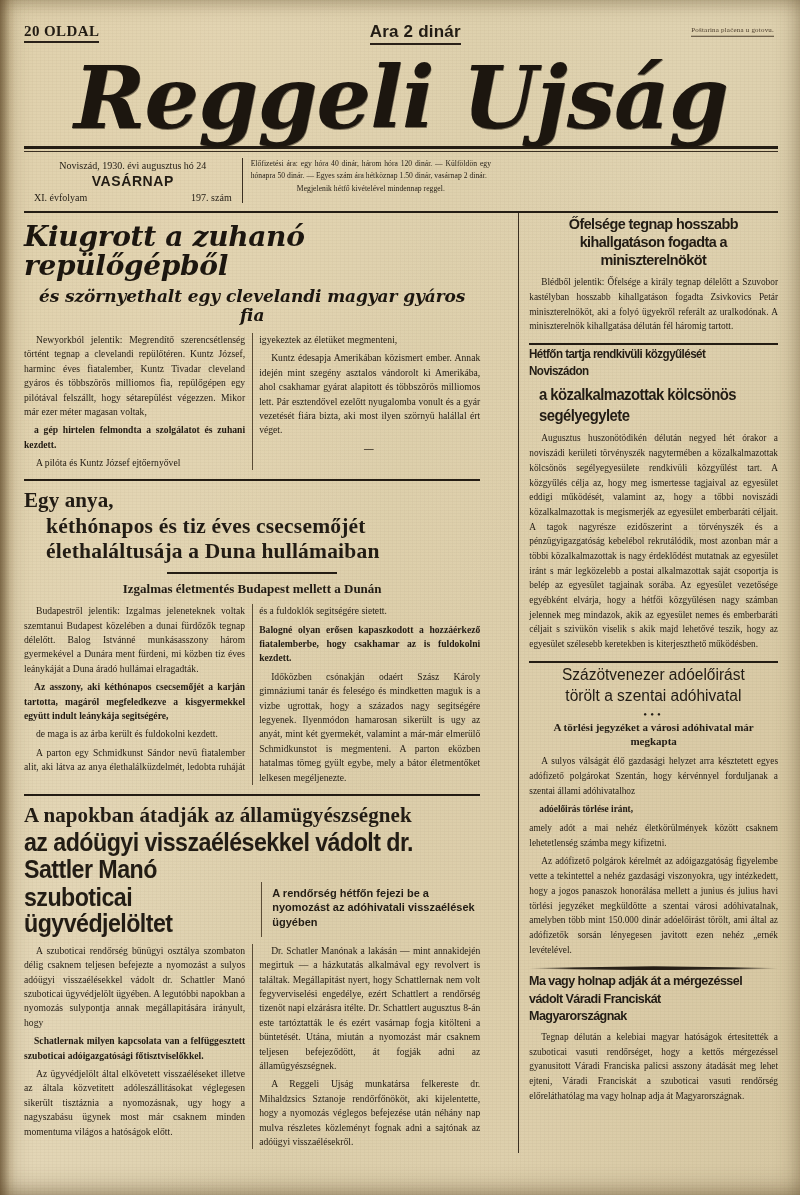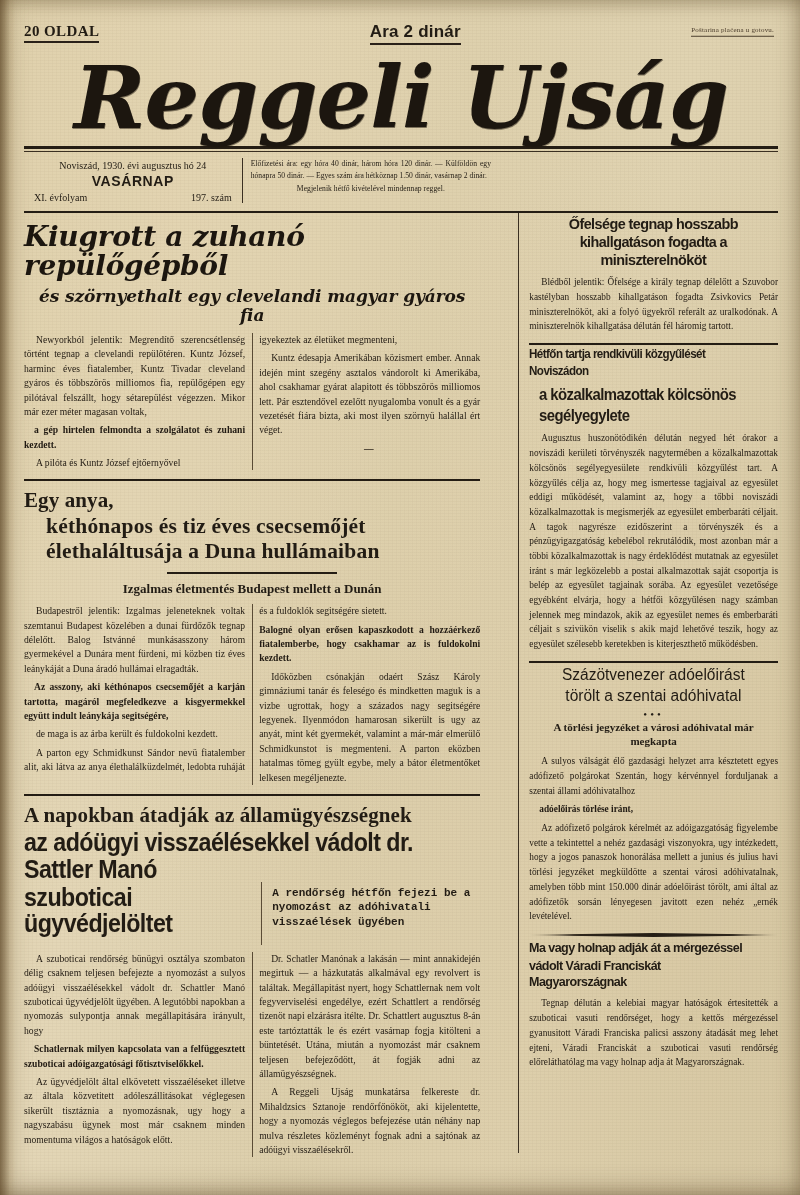--- a/index.html
+++ b/index.html
@@ -238,25 +238,25 @@
     letter-spacing: -0.6px;
     transform: scaleX(0.93);
     transform-origin: left center;
     margin: 2px 0 0 0;
   }
   .hl-sans-cond.center {
     transform-origin: center center;
     text-align: center;
   }
   .kicker-serif {
-    font-family: Liberation Mono, monospace;
+    font-family: Liberation Sans, sans-serif;
     font-weight: bold;
     font-size: 16px;
     line-height: 1.2;
-    margin: 6px 0 16px 0;
+    margin: 6px 0 8px 0;
   }
   .subhead-center {
     font-family: "Liberation Serif", serif;
     font-weight: bold;
     font-size: 13px;
     text-align: center;
     margin: 7px 0 4px 0;
     line-height: 1.25;
   }
   .ornament {
@@ -421,20 +421,21 @@
         </div>
 
         <div>
           <div class="hl-sans-cond center" style="font-size:16px; line-height:1.22; font-weight:normal; letter-spacing:0px; transform:scaleX(0.97);">Százötvenezer adóelőirást</div>
           <div class="hl-sans-cond center" style="font-size:16px; line-height:1.22; font-weight:normal; letter-spacing:0px; transform:scaleX(0.97);">törölt a szentai adóhivatal</div>
           <div class="ornament">•••</div>
           <div class="subhead-center" style="font-size:11px; margin:0 0 2px 0;">A törlési jegyzéket a városi adóhivatal már megkapta</div>
           <div class="cols1">
             <p>A sulyos válságát élő gazdasági helyzet arra késztetett egyes adófizető polgárokat Szentán, hogy kérvénnyel forduljanak a szentai állami adóhivatalhoz</p>
             <p class="lead">adóelőirás törlése iránt,</p>
+            <p class="noind">amely adót a mai nehéz életkörülmények között csaknem lehetetlenség számba megy kifizetni.</p>
             <p>Az adófizető polgárok kérelmét az adóigazgatóság figyelembe vette a tekintettel a nehéz gazdasági viszonyokra, ugy intézkedett, hogy a jogos panaszok honorálása mellett a junius és julius havi törlési jegyzéket megküldötte a szentai városi adóhivatalnak, amelyben több mint 150.000 dinár adóelőirást törölt, ami által az adófizetők sorsán lényegesen javitott ezen nehéz „ernék levételével.</p>
           </div>
           <div class="hr-taper"></div>
         </div>
 
         <div>
           <div class="hl-sans-cond" style="font-size:13.5px; line-height:1.2;">Ma vagy holnap adják át a mérgezéssel</div>
           <div class="hl-sans-cond" style="font-size:13.5px; line-height:1.2;">vádolt Váradi Franciskát Magyarországnak</div>
           <div class="cols1">
             <p>Tegnap délután a kelebiai magyar hatóságok értesitették a szuboticai vasuti rendőrséget, hogy a kettős mérgezéssel gyanusitott Váradi Franciska palicsi asszony átadását meg lehet ejteni, Váradi Franciskát a szuboticai vasuti rendőrség előreláthatólag ma vagy holnap adja át Magyarországnak.</p>

